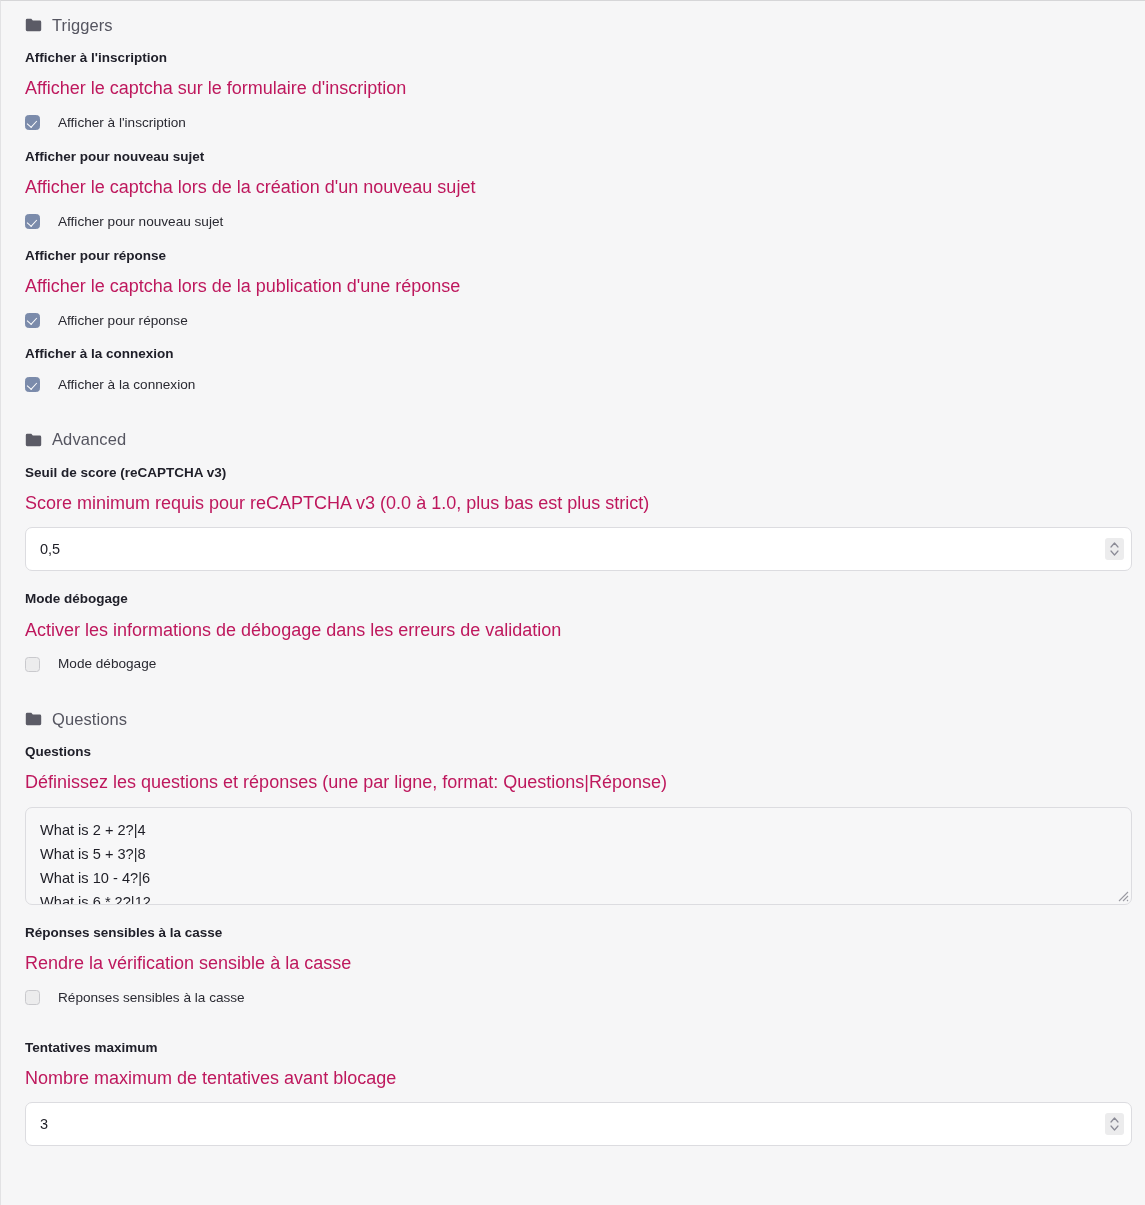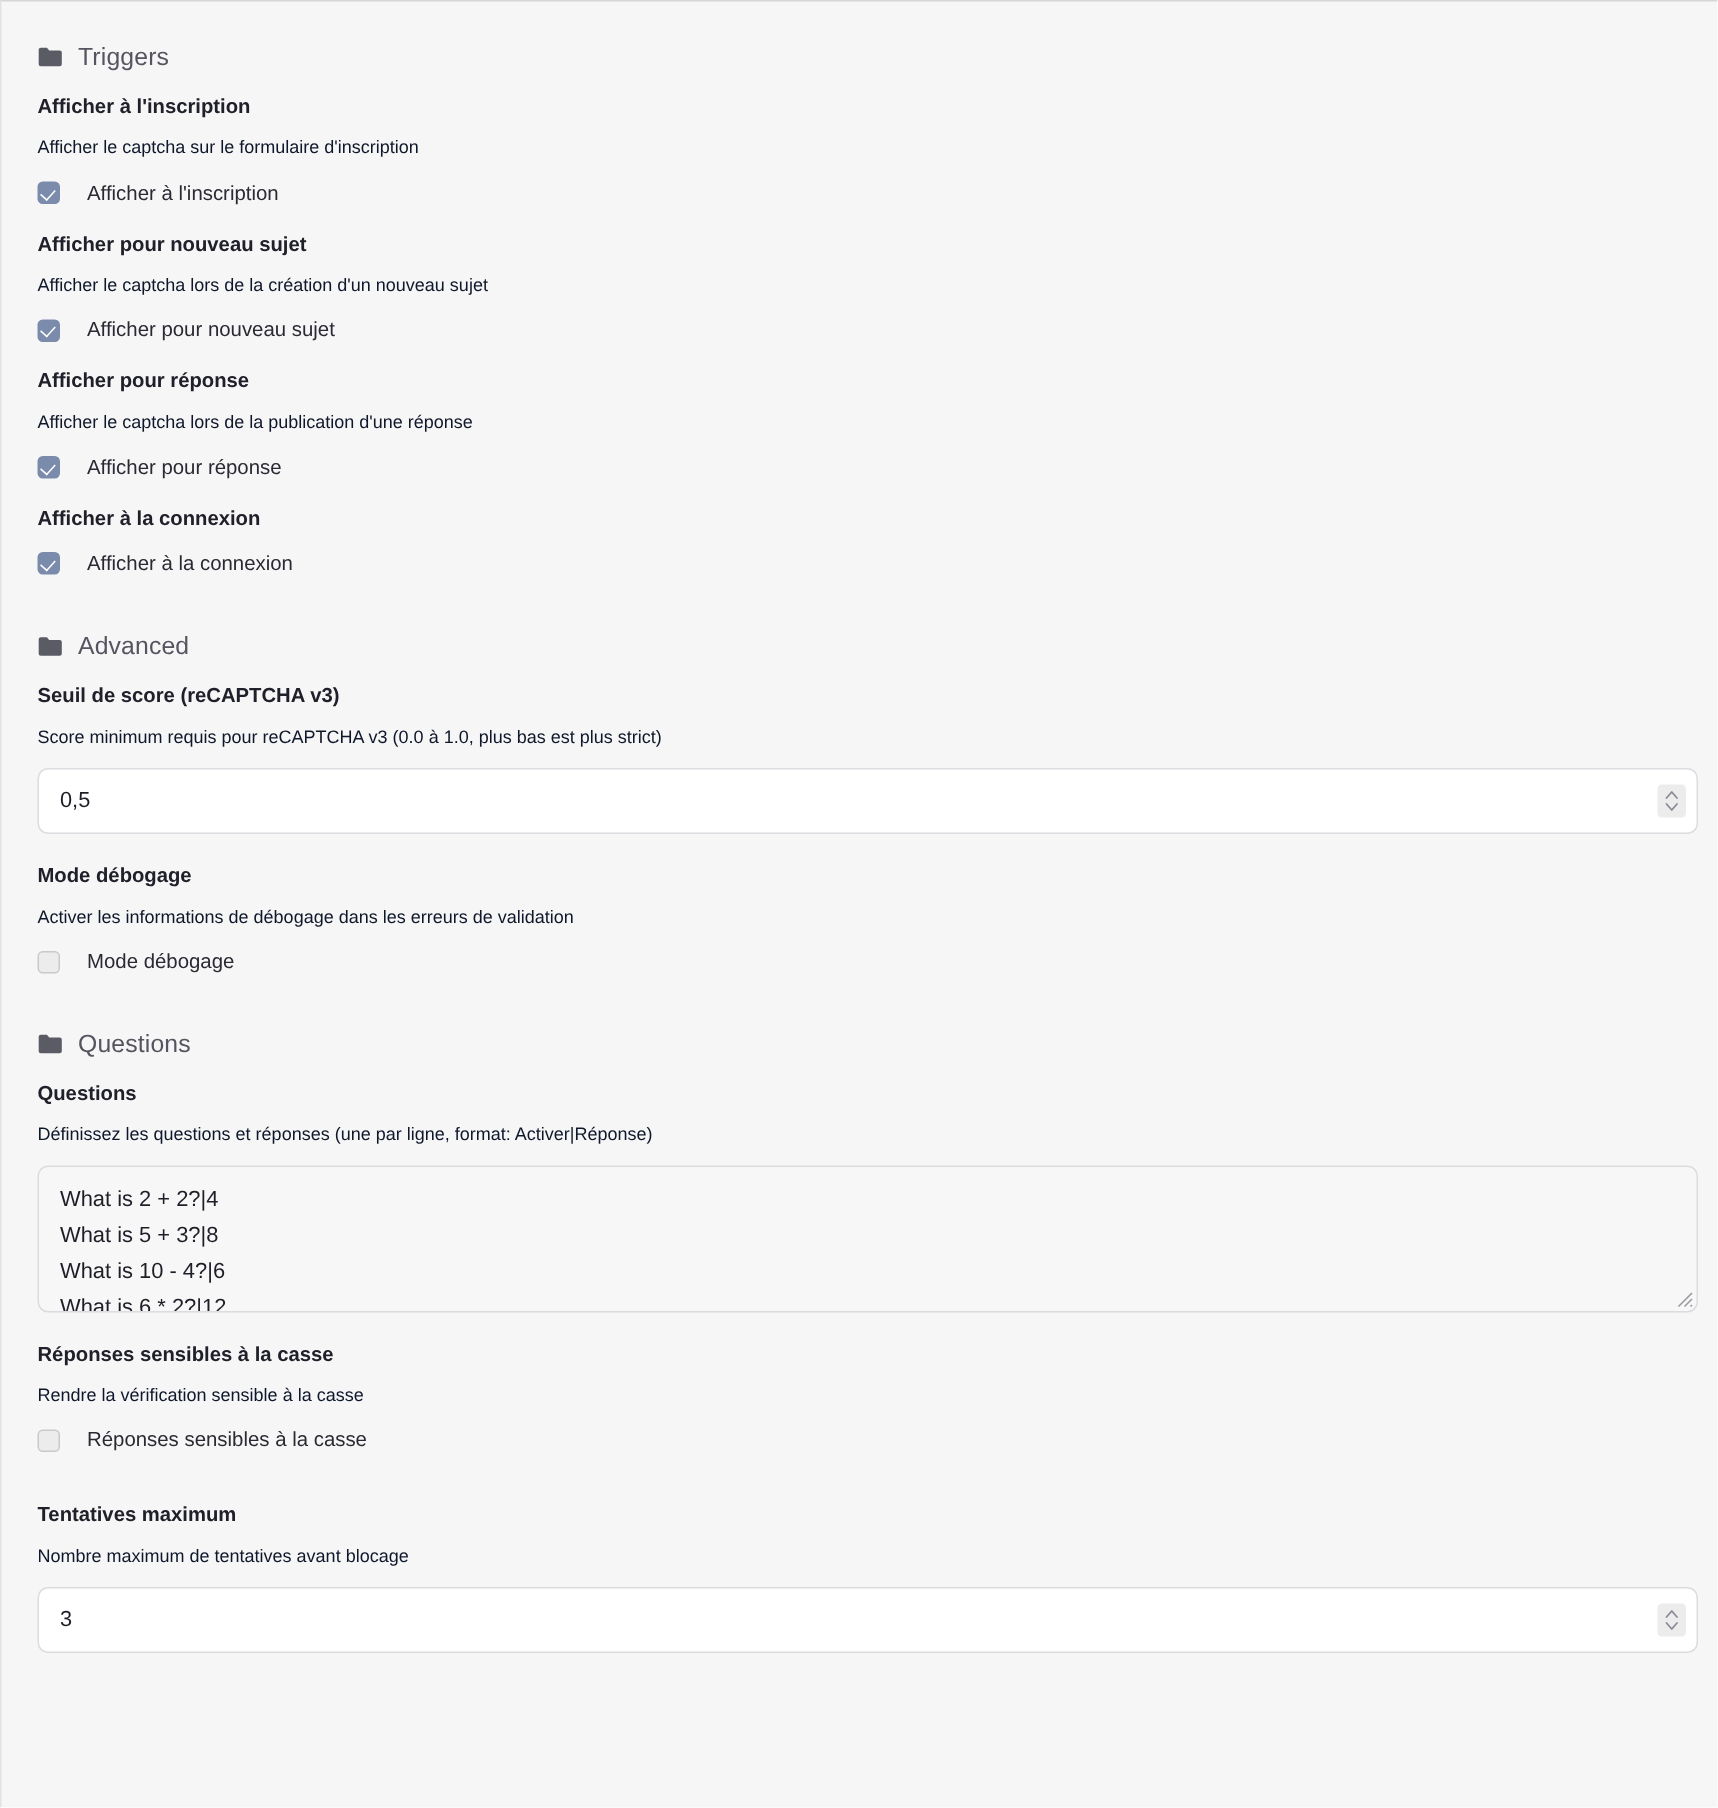--- a/index.html
+++ b/index.html
@@ -12,21 +12,21 @@
   .page {
     width: 1145px;
     height: 1205px;
     position: relative;
     background: #f6f6f7;
     border-top: 1px solid #d6d6d8;
     border-left: 1px solid #e2e2e4;
     overflow: hidden;
   }
   .inner {
-    padding: 26px 14px 0 24px;
+    padding: 13px 14px 0 24px;
   }
 
   
   .group-header {
     display: flex;
     align-items: center;
     gap: 10px;
     margin: 0 0 14px 0;
     height: 22px;
   }
@@ -47,22 +47,22 @@
   
   .field { margin-bottom: 16px; }
   .field-label {
     font-size: 13.5px;
     font-weight: bold;
     color: #20202a;
     line-height: 1.2;
     margin-bottom: 12px;
   }
   .field-desc {
-    font-size: 12px;
-    color: #0f172a;
+    font-size: 18px;
+    color: #be185d;
     line-height: 1.2;
     margin-bottom: 13px;
   }
 
   
   .check-row {
     display: flex;
     align-items: center;
     gap: 10px;
     height: 20px;
@@ -251,21 +251,21 @@
 
     <div class="group-header spaced-top">
       <svg class="folder-icon" viewBox="0 0 17 14">
         <path d="M0.8 2.2a1.4 1.4 0 0 1 1.4-1.4h4.1l1.5 1.8h7.0a1.4 1.4 0 0 1 1.4 1.4v7.8a1.4 1.4 0 0 1-1.4 1.4H2.2A1.4 1.4 0 0 1 .8 11.8z" fill="#5b5b66"></path>
       </svg>
       <div class="group-title">Questions</div>
     </div>
 
     <div class="field">
       <div class="field-label">Questions</div>
-      <div class="field-desc">Définissez les questions et réponses (une par ligne, format: Activer|Réponse)</div>
+      <div class="field-desc">Définissez les questions et réponses (une par ligne, format: Questions|Réponse)</div>
       <div class="ta-wrap">
         <textarea class="textarea" style="">What is 2 + 2?|4
 What is 5 + 3?|8
 What is 10 - 4?|6
 What is 6 * 2?|12
 What color is the sky?|blue</textarea>
         <svg class="resize-grip" viewBox="0 0 13 13">
           <path d="M12 3 L3 12 M12 7 L7 12 M12 11 L11 12" stroke="#9a9aa2" stroke-width="1.1" fill="none"></path>
         </svg>
       </div>

